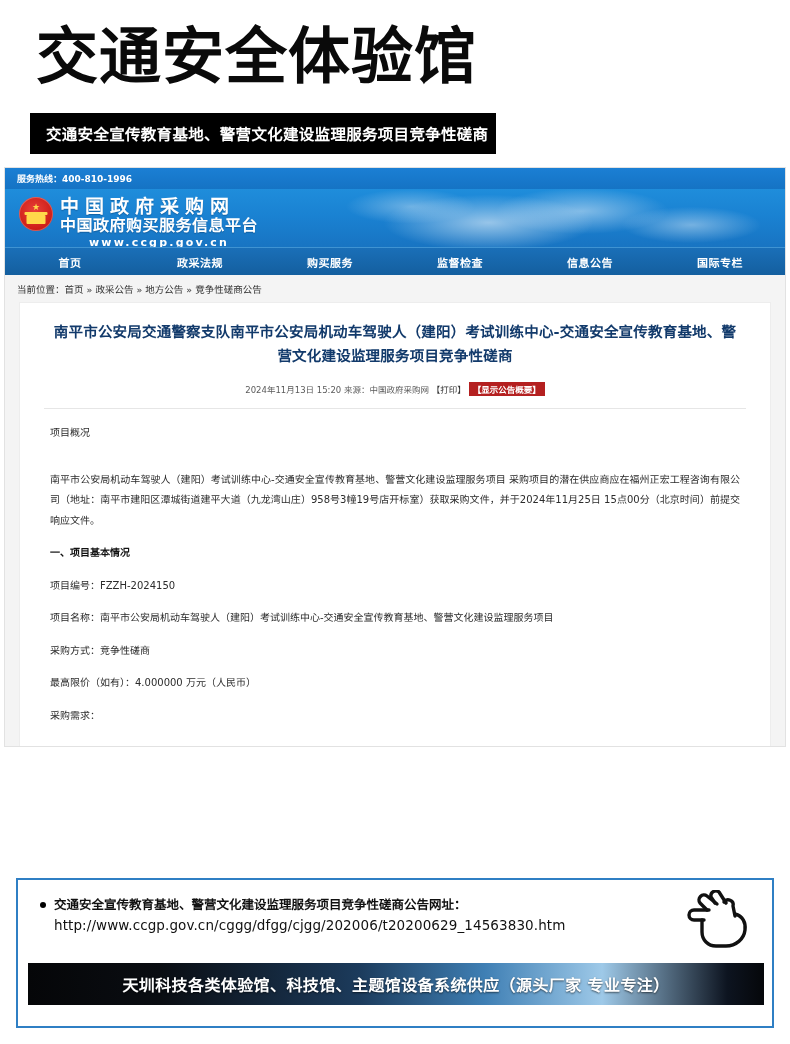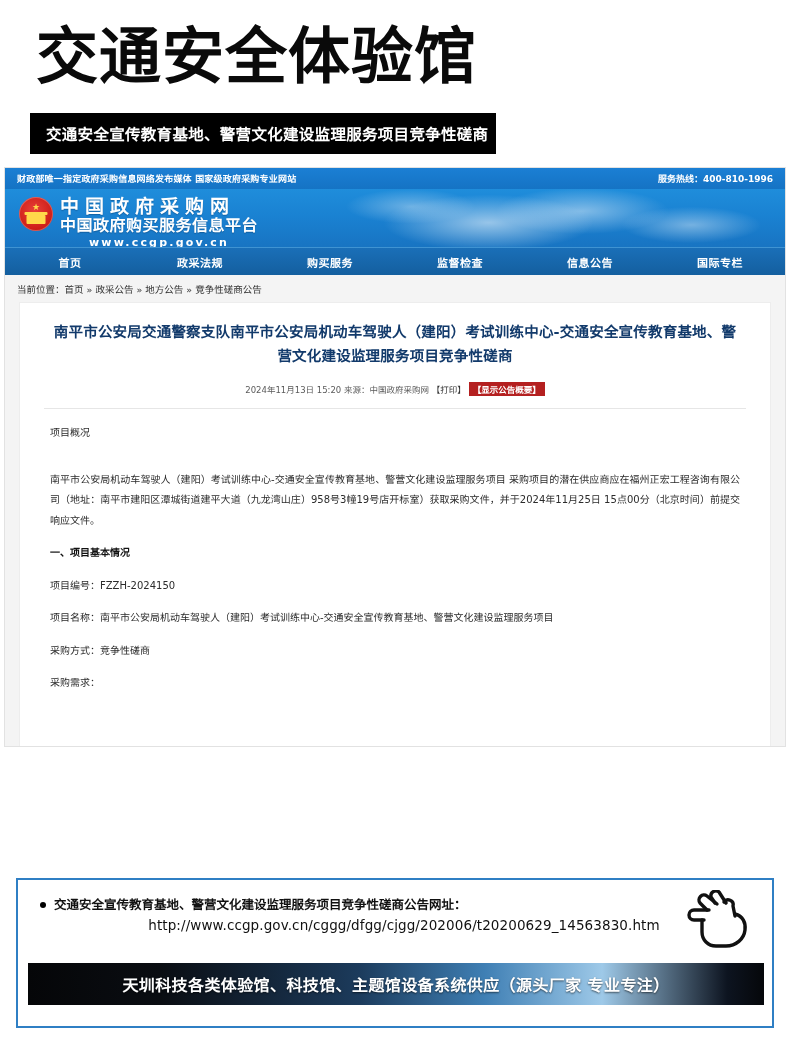--- a/index.html
+++ b/index.html
@@ -251,21 +251,20 @@
   .url-panel {
     position: absolute;
     left: 16px;
     top: 878px;
     width: 758px;
     height: 150px;
     box-sizing: border-box;
     border: 2px solid #2f7fc4;
     background: #ffffff;
     padding: 16px 18px 0 18px;
-    text-align: center;
   }
   .url-row {
     display: flex;
     align-items: flex-start;
   }
   .bullet-dot {
     width: 6px;
     height: 6px;
     border-radius: 50%;
     background: #000;
@@ -323,21 +322,20 @@
   <div class="hero-title">交通安全体验馆</div>
 </div>
 <div class="subtitle-bar">
   <span class="subtitle-bar-text">交通安全宣传教育基地、警营文化建设监理服务项目竞争性磋商</span>
 </div>
 
 
 <div class="shot">
 
   <div class="ccgp-topbar">
-    <span class="ccgp-topbar-left">财政部唯一指定政府采购信息网络发布媒体 国家级政府采购专业网站</span>
     <span class="ccgp-topbar-right">服务热线：400-810-1996</span>
   </div>
 
   <div class="ccgp-banner">
     <div class="logo-wrap">
       <div class="emblem">
         <span class="star">★</span>
         <span class="gate"></span>
       </div>
       <div class="logo-text">
@@ -373,20 +371,21 @@
     <div class="art-rule"></div>
 
     <div class="art-body">
       <p class="p tight">项目概况</p>
       <p class="p">南平市公安局机动车驾驶人（建阳）考试训练中心-交通安全宣传教育基地、警营文化建设监理服务项目 采购项目的潜在供应商应在福州正宏工程咨询有限公司（地址：南平市建阳区潭城街道建平大道（九龙湾山庄）958号3幢19号店开标室）获取采购文件，并于2024年11月25日 15点00分（北京时间）前提交响应文件。</p>
       <p class="p strong">一、项目基本情况</p>
 
       <p class="p"><span>项目编号：</span><span>FZZH-2024150</span></p>
       <p class="p"><span>项目名称：</span><span>南平市公安局机动车驾驶人（建阳）考试训练中心-交通安全宣传教育基地、警营文化建设监理服务项目</span></p>
       <p class="p"><span>采购方式：</span><span>竞争性磋商</span></p>
+      <p class="p"><span>最高限价（如有）：</span><span>4.000000 万元（人民币）</span></p>
       <p class="p"><span>采购需求：</span></p>
 
     </div>
   </div>
 </div>
 
 
 <div class="url-panel">
   <div class="url-row">
     <span class="bullet-dot"></span>

